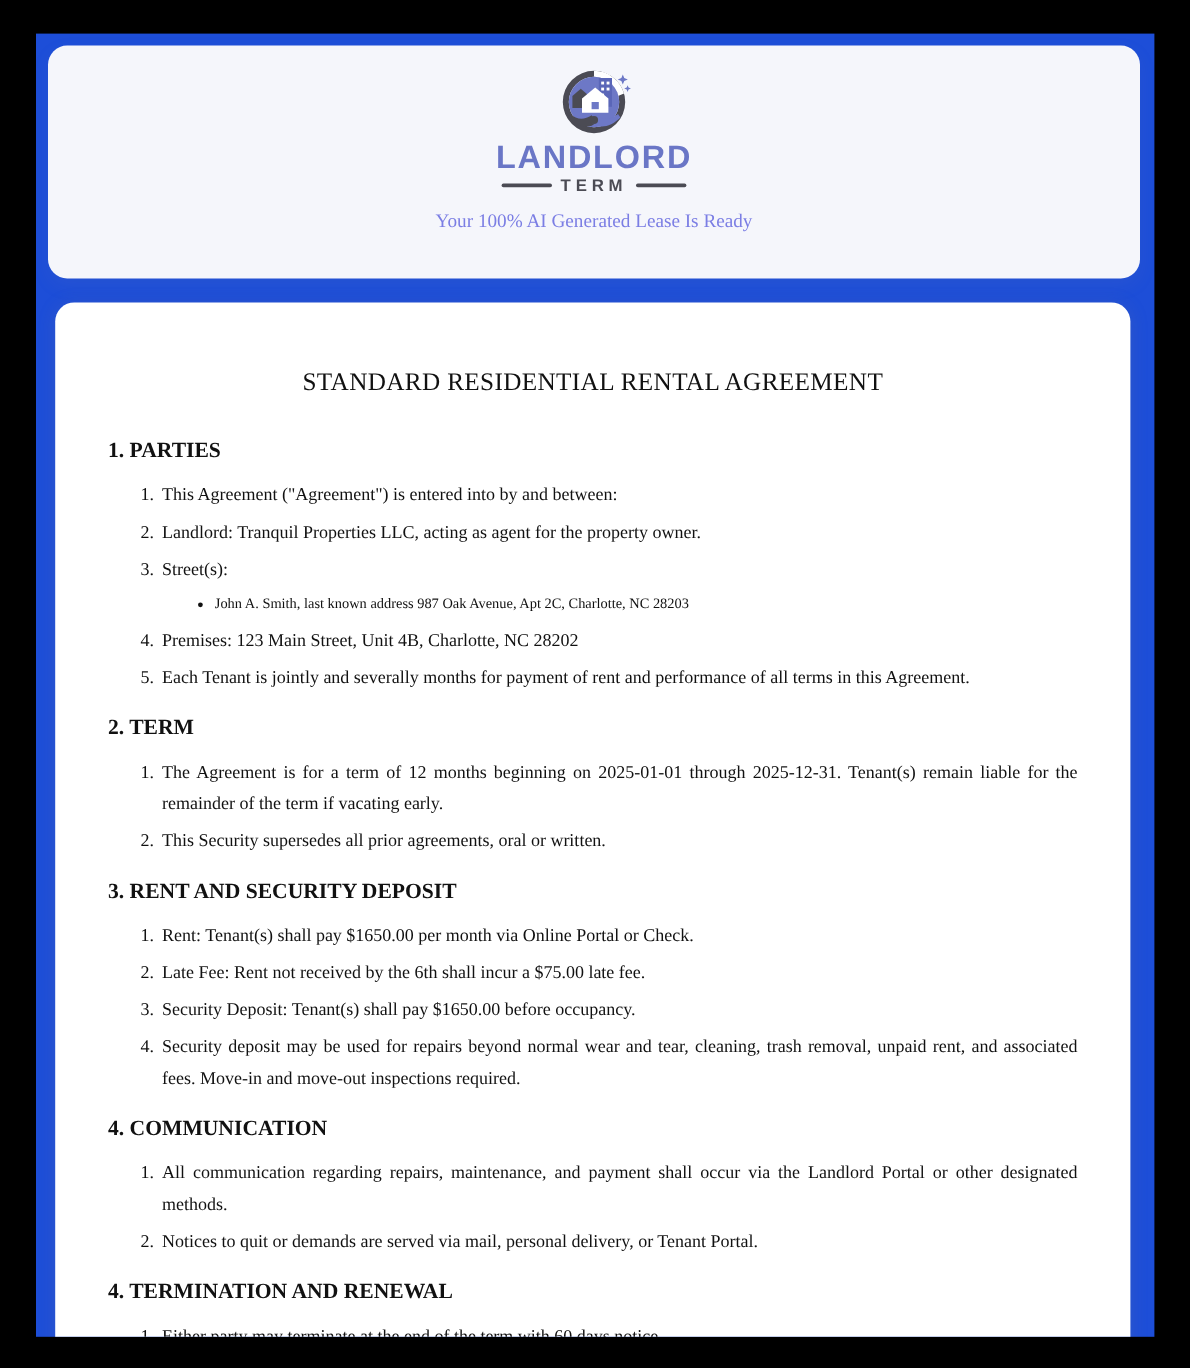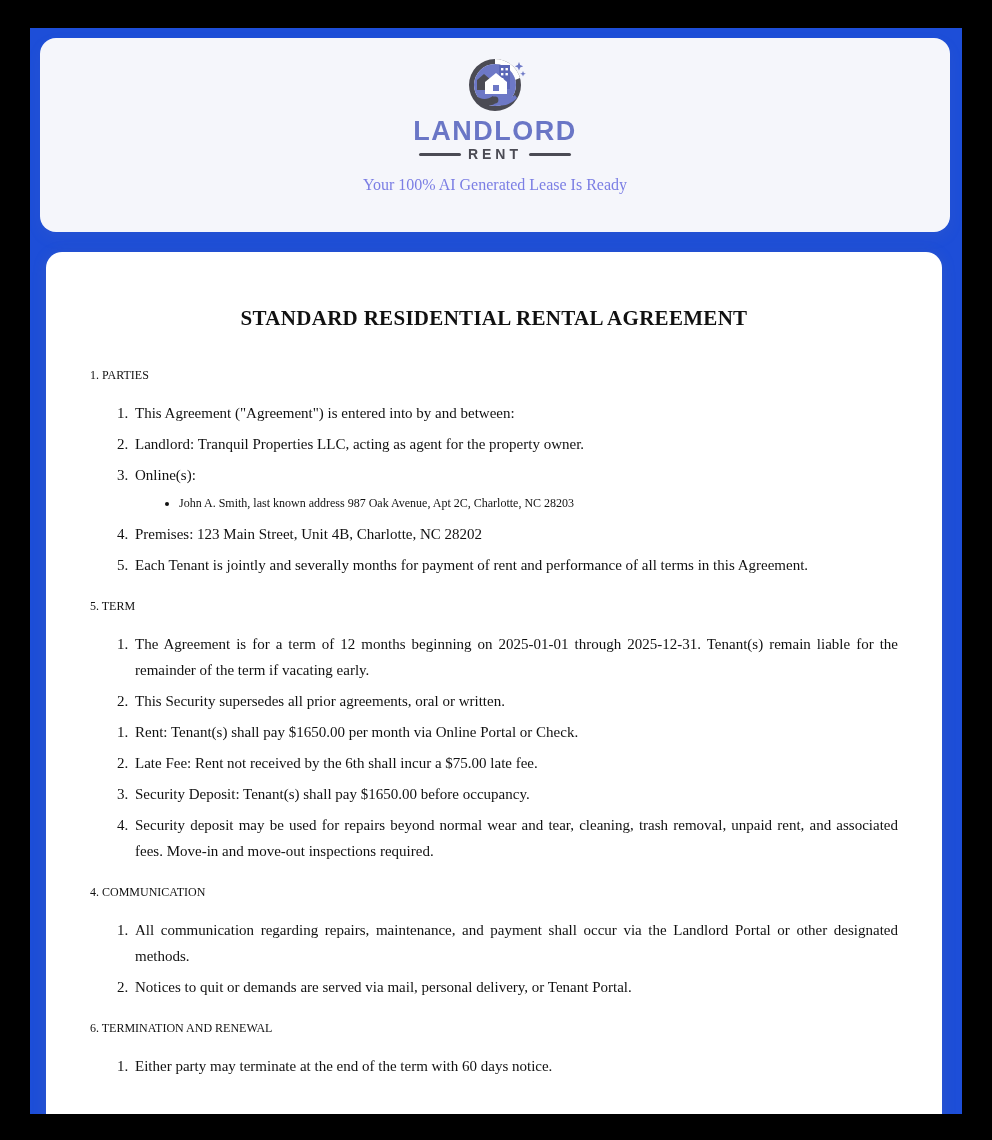--- a/index.html
+++ b/index.html
@@ -65,28 +65,28 @@
     margin: 20px 20px 0 16px;
     background: #ffffff;
     border-radius: 16px;
     box-shadow: 0 2px 14px rgba(110,120,150,0.22);
     padding: 52px 44px 60px 44px;
     min-height: 900px;
   }
   .doc-title {
     text-align: center;
     font-size: 21px;
-    font-weight: bold;
+    font-weight: normal;
     letter-spacing: 0.3px;
     margin-bottom: 30px;
     line-height: 28px;
   }
   .doc-section h2 {
-    font-size: 12px;
-    font-weight: normal;
+    font-size: 18px;
+    font-weight: bold;
     margin-top: 15px;
     margin-bottom: 12px;
     line-height: 26px;
   }
   .doc-section ol {
     margin-left: 24px;
     padding-left: 18px;
   }
   .doc-section ol > li {
     font-size: 15px;
@@ -137,66 +137,67 @@
           <path d="M54 42 C46 50 36 52 30 46 L34 40 C40 44 46 44 52 39 Z" fill="#6d78c6"></path>
           <circle cx="32" cy="44" r="3.4" fill="#4b4b54"></circle>
 
           <path d="M56 6 l1.2 3 3 1.2 -3 1.2 -1.2 3 -1.2 -3 -3 -1.2 3 -1.2 Z" fill="#6d78c6"></path>
           <path d="M60 15 l0.8 2 2 0.8 -2 0.8 -0.8 2 -0.8 -2 -2 -0.8 2 -0.8 Z" fill="#6d78c6"></path>
         </svg>
       </span>
       <div class="logo-wordmark">LANDLORD</div>
       <div class="logo-cart-row">
         <span class="rule"></span>
-        <span class="logo-cart">RENT</span>
+        <span class="logo-cart">TERM</span>
         <span class="rule"></span>
       </div>
     </div>
     <div class="header-subtitle">Your 100% AI Generated Lease Is Ready</div>
   </div>
 
   <div class="doc-card">
     <h1 class="doc-title">STANDARD RESIDENTIAL RENTAL AGREEMENT</h1>
     <div id="doc-sections">
         <section class="doc-section">
           <h2>1. PARTIES</h2>
           <ol>
             <li><span>This Agreement ("Agreement") is entered into by and between:</span></li>
             <li><span>Landlord: Tranquil Properties LLC, acting as agent for the property owner.</span></li>
-            <li><span>Online(s):</span><ul>
+            <li><span>Street(s):</span><ul>
                 <li>John A. Smith, last known address 987 Oak Avenue, Apt 2C, Charlotte, NC 28203</li>
               </ul></li>
             <li><span>Premises: 123 Main Street, Unit 4B, Charlotte, NC 28202</span></li>
             <li><span>Each Tenant is jointly and severally months for payment of rent and performance of all terms in this Agreement.</span></li>
           </ol>
         </section>
         <section class="doc-section">
-          <h2>5. TERM</h2>
+          <h2>2. TERM</h2>
           <ol>
             <li><span>The Agreement is for a term of 12 months beginning on 2025-01-01 through 2025-12-31. Tenant(s) remain liable for the remainder of the term if vacating early.</span></li>
             <li><span>This Security supersedes all prior agreements, oral or written.</span></li>
           </ol>
         </section>
         <section class="doc-section">
+          <h2>3. RENT AND SECURITY DEPOSIT</h2>
           <ol>
             <li><span>Rent: Tenant(s) shall pay $1650.00 per month via Online Portal or Check.</span></li>
             <li><span>Late Fee: Rent not received by the 6th shall incur a $75.00 late fee.</span></li>
             <li><span>Security Deposit: Tenant(s) shall pay $1650.00 before occupancy.</span></li>
             <li><span>Security deposit may be used for repairs beyond normal wear and tear, cleaning, trash removal, unpaid rent, and associated fees. Move-in and move-out inspections required.</span></li>
           </ol>
         </section>
         <section class="doc-section">
           <h2>4. COMMUNICATION</h2>
           <ol>
             <li><span>All communication regarding repairs, maintenance, and payment shall occur via the Landlord Portal or other designated methods.</span></li>
             <li><span>Notices to quit or demands are served via mail, personal delivery, or Tenant Portal.</span></li>
           </ol>
         </section>
         <section class="doc-section">
-          <h2>6. TERMINATION AND RENEWAL</h2>
+          <h2>4. TERMINATION AND RENEWAL</h2>
           <ol>
             <li><span>Either party may terminate at the end of the term with 60 days notice.</span></li>
           </ol>
         </section>
       </div>
   </div>
 
 </div>
 
 </body></html>

